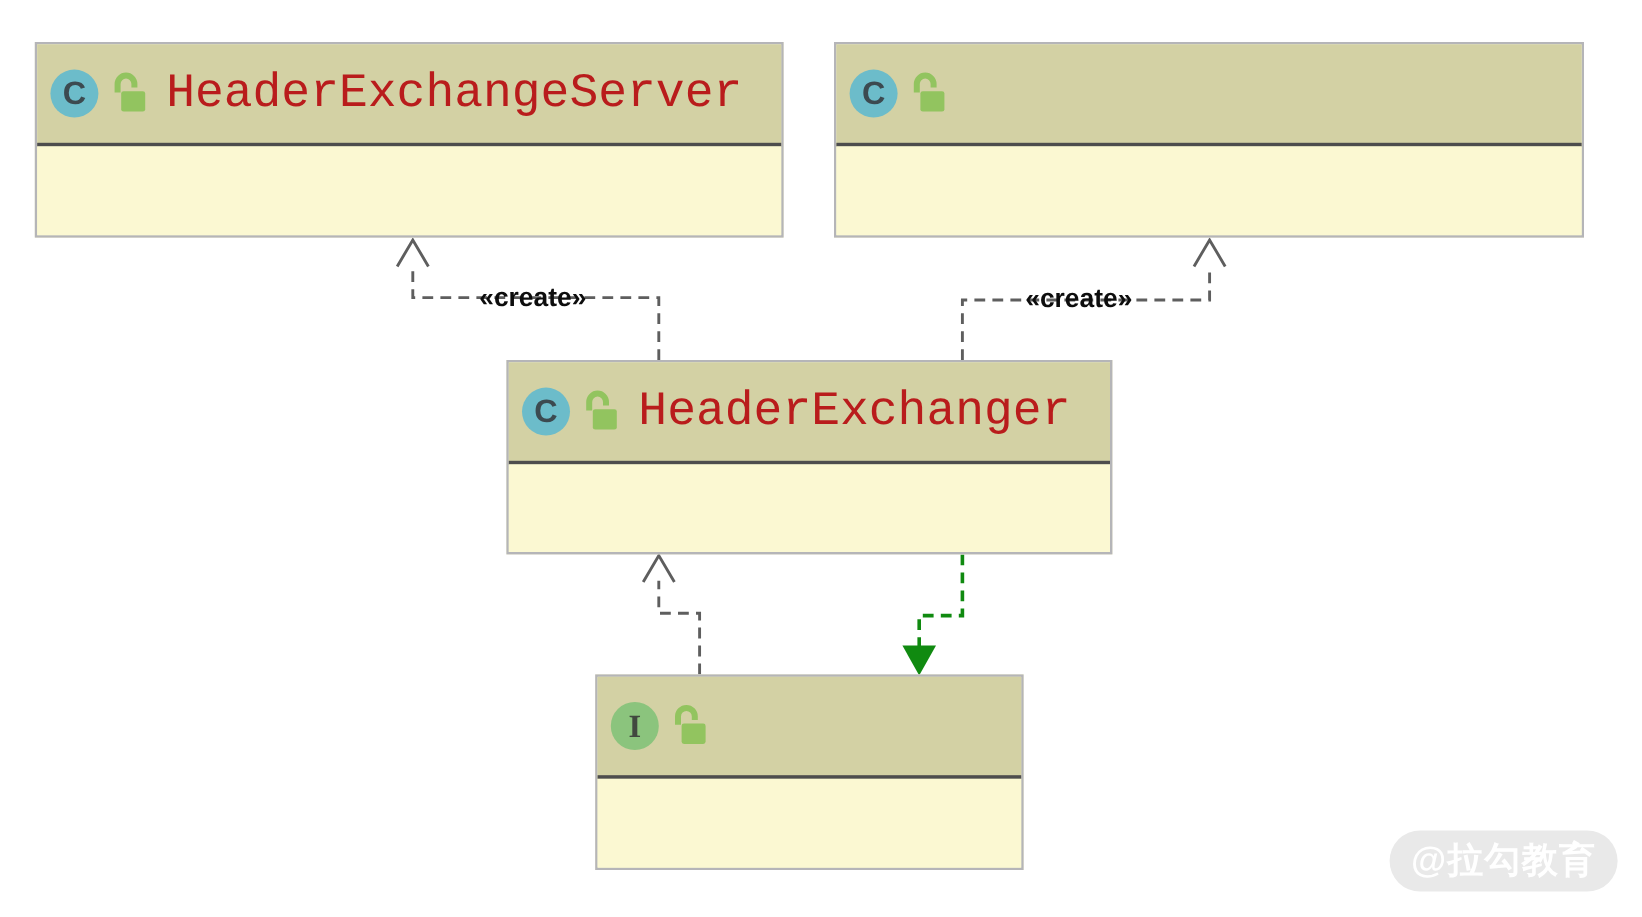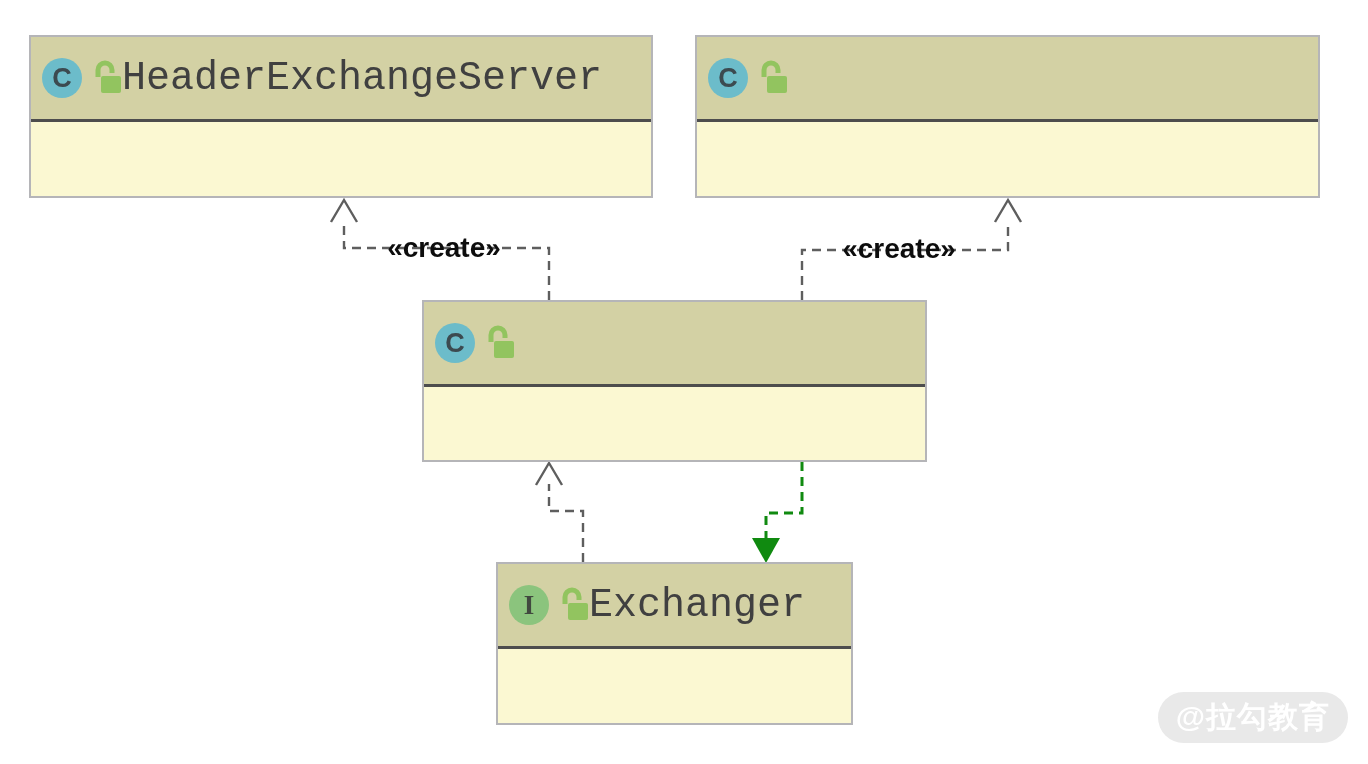--- a/index.html
+++ b/index.html
@@ -22,37 +22,37 @@
   .node-body { flex:1; background:#fbf8d2; }
   .badge {
     width:40px; height:40px; border-radius:50%; flex:0 0 auto;
     display:flex; align-items:center; justify-content:center;
     font-family:"Liberation Sans", sans-serif; font-weight:bold; font-size:27px;
   }
   .badge-class     { background:#6cbcca; color:#3c4a50; }
   .badge-interface { background:#8bc47d; color:#41493f; font-family:"Liberation Serif", serif; }
   .lock-icon { margin-left:11px; flex:0 0 auto; }
   .node-title {
-    flex:1; text-align:left;
+    flex:1; text-align:center;
     font-family:"Liberation Mono","DejaVu Sans Mono",monospace;
-    font-size:40px; font-weight:normal; color:#404040; white-space:nowrap;
+    font-size:40px; font-weight:normal; color:#b91c1c; white-space:nowrap;
   }
 
   
   #node-server    { left:29px;  top:35px;  width:624px; height:163px; }
   #node-client    { left:695px; top:35px;  width:625px; height:163px; }
   #node-exchanger { left:422px; top:300px; width:505px; height:162px; }
   #node-iface     { left:496px; top:562px; width:357px; height:163px; }
 
   
   #edges { position:absolute; left:0; top:0; width:1368px; height:764px; pointer-events:none; }
   .edge-label {
     position:absolute; transform:translate(-50%,-50%);
     font-family:"Liberation Sans", sans-serif; font-weight:600;
-    font-size:28px; color:#0d0d0d; white-space:nowrap;
+    font-size:22px; color:#0d0d0d; white-space:nowrap;
   }
   #edge-label-create-server { left:444px; top:248px; }
   #edge-label-create-client { left:899px; top:249px; }
 
   
   .watermark {
     position:absolute; left:1158px; top:692px; width:190px; height:51px;
     background:#e9e9e9; border-radius:26px;
     display:flex; align-items:center; justify-content:center;
     color:#ffffff; font-size:30px; font-weight:bold; letter-spacing:1px;
@@ -113,31 +113,31 @@
     <div class="node-body"></div>
   </div>
 
   <div class="node" id="node-exchanger">
     <div class="node-header">
       <div class="badge badge-class">C</div>
       <svg class="lock-icon" width="29" height="36" viewBox="0 0 29 36">
         <path d="M5,17 v-7 a7,7 0 0 1 14,0 v3" fill="none" stroke="#92c45f" stroke-width="5"></path>
         <rect x="8" y="16" width="20" height="17" rx="2" fill="#92c45f"></rect>
       </svg>
+      <div class="node-title">HeaderExchanger</div>
     </div>
     <div class="node-body"></div>
   </div>
 
   <div class="node" id="node-iface">
     <div class="node-header">
       <div class="badge badge-interface">I</div>
       <svg class="lock-icon" width="29" height="36" viewBox="0 0 29 36">
         <path d="M5,17 v-7 a7,7 0 0 1 14,0 v3" fill="none" stroke="#92c45f" stroke-width="5"></path>
         <rect x="8" y="16" width="20" height="17" rx="2" fill="#92c45f"></rect>
       </svg>
-      <div class="node-title">Exchanger</div>
     </div>
     <div class="node-body"></div>
   </div>
 
   <div class="watermark">@拉勾教育</div>
 
 </div>
 
 </body></html>

